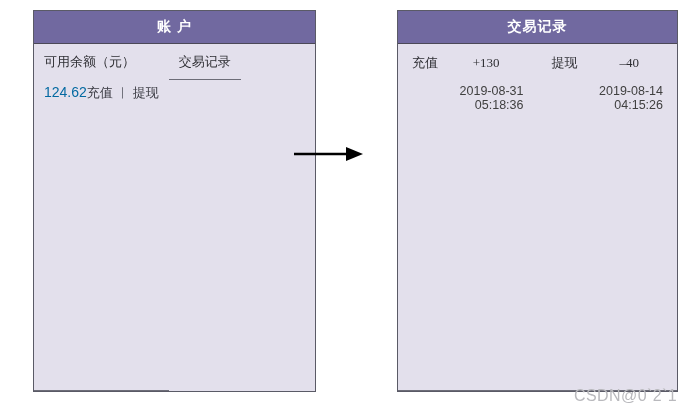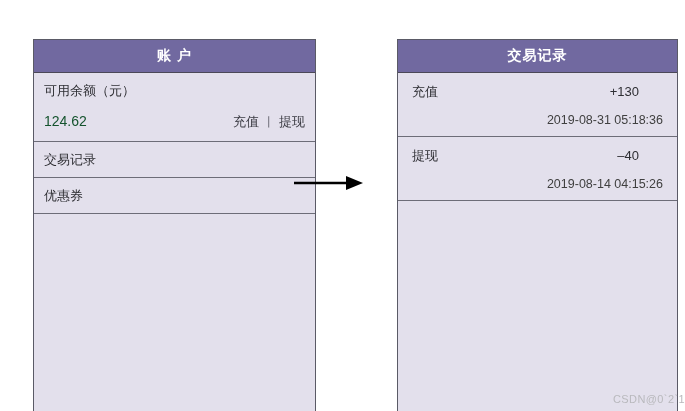--- a/index.html
+++ b/index.html
@@ -11,21 +11,20 @@
     height: 411px;
     background: #ffffff;
     font-family: "Liberation Sans", "DejaVu Sans", sans-serif;
     position: relative;
     overflow: hidden;
   }
 
   .canvas {
     position: absolute;
     inset: 0;
-    margin-top: 29px;
   }
 
   
   .mock {
     position: absolute;
     box-sizing: border-box;
     border: 1px solid #5a5a66;
     background: #e3e0ec;
   }
   .mock-header {
@@ -36,21 +35,21 @@
     color: #ffffff;
     font-size: 14px;
     font-weight: bold;
     display: flex;
     align-items: center;
     justify-content: center;
     letter-spacing: 1px;
   }
   .mock-body {
     display: flex;
-    flex-direction: column;
+    flex-direction: row;
     height: calc(100% - 33px);
   }
 
   
   .acct-balance {
     box-sizing: border-box;
     border-bottom: 1px solid #6d6d78;
     padding: 9px 10px 10px 10px;
   }
   .acct-balance-label {
@@ -58,21 +57,21 @@
     color: #2e2e33;
     margin-bottom: 13px;
   }
   .acct-balance-row {
     display: flex;
     align-items: baseline;
     justify-content: space-between;
   }
   .acct-balance-value {
     font-size: 14px;
-    color: #14532d;
+    color: #0369a1;
   }
   .acct-actions {
     font-size: 13px;
     color: #3a3a42;
     display: flex;
     align-items: center;
     gap: 3px;
   }
   .acct-actions .sep {
     color: #6a6a74;
@@ -106,20 +105,21 @@
     margin-bottom: 12px;
   }
   .txn-type {
     font-size: 13px;
     color: #2e2e33;
   }
   .txn-amount {
     font-size: 13px;
     color: #2e2e33;
     margin-right: 24px;
+    font-family: Liberation Serif, serif;
   }
   .txn-line2 {
     text-align: right;
     font-size: 12.5px;
     color: #404040;
   }
   .txn-filler {
     flex: 1 1 auto;
   }
 
@@ -128,23 +128,23 @@
     position: absolute;
     left: 294px;
     top: 145px;
     width: 70px;
     height: 18px;
   }
 
   
   .watermark {
     position: absolute;
-    right: 0;
+    right: 8px;
     bottom: 6px;
-    font-size: 11px;
+    font-size: 16px;
     color: #b9b9bd;
     letter-spacing: 0.4px;
     white-space: nowrap;
   }
 </style>
 </head>
 <body>
 
 <div class="canvas">
 
@@ -163,23 +163,20 @@
             <span class="sep">丨</span>
             <span>提现</span>
           </span>
         </div>
       </div>
 
       <div class="acct-row">
         <span>交易记录</span>
       </div>
 
-      <div class="acct-row">
-        <span>优惠券</span>
-      </div>
 
 
       <div class="acct-filler"></div>
     </div>
   </div>
 
   <div class="arrow">
     <svg width="70" height="18" viewBox="0 0 70 18">
       <line x1="0" y1="9" x2="55" y2="9" stroke="#000000" stroke-width="2.4"></line>
       <polygon points="52,2 69,9 52,16" fill="#000000"></polygon>

